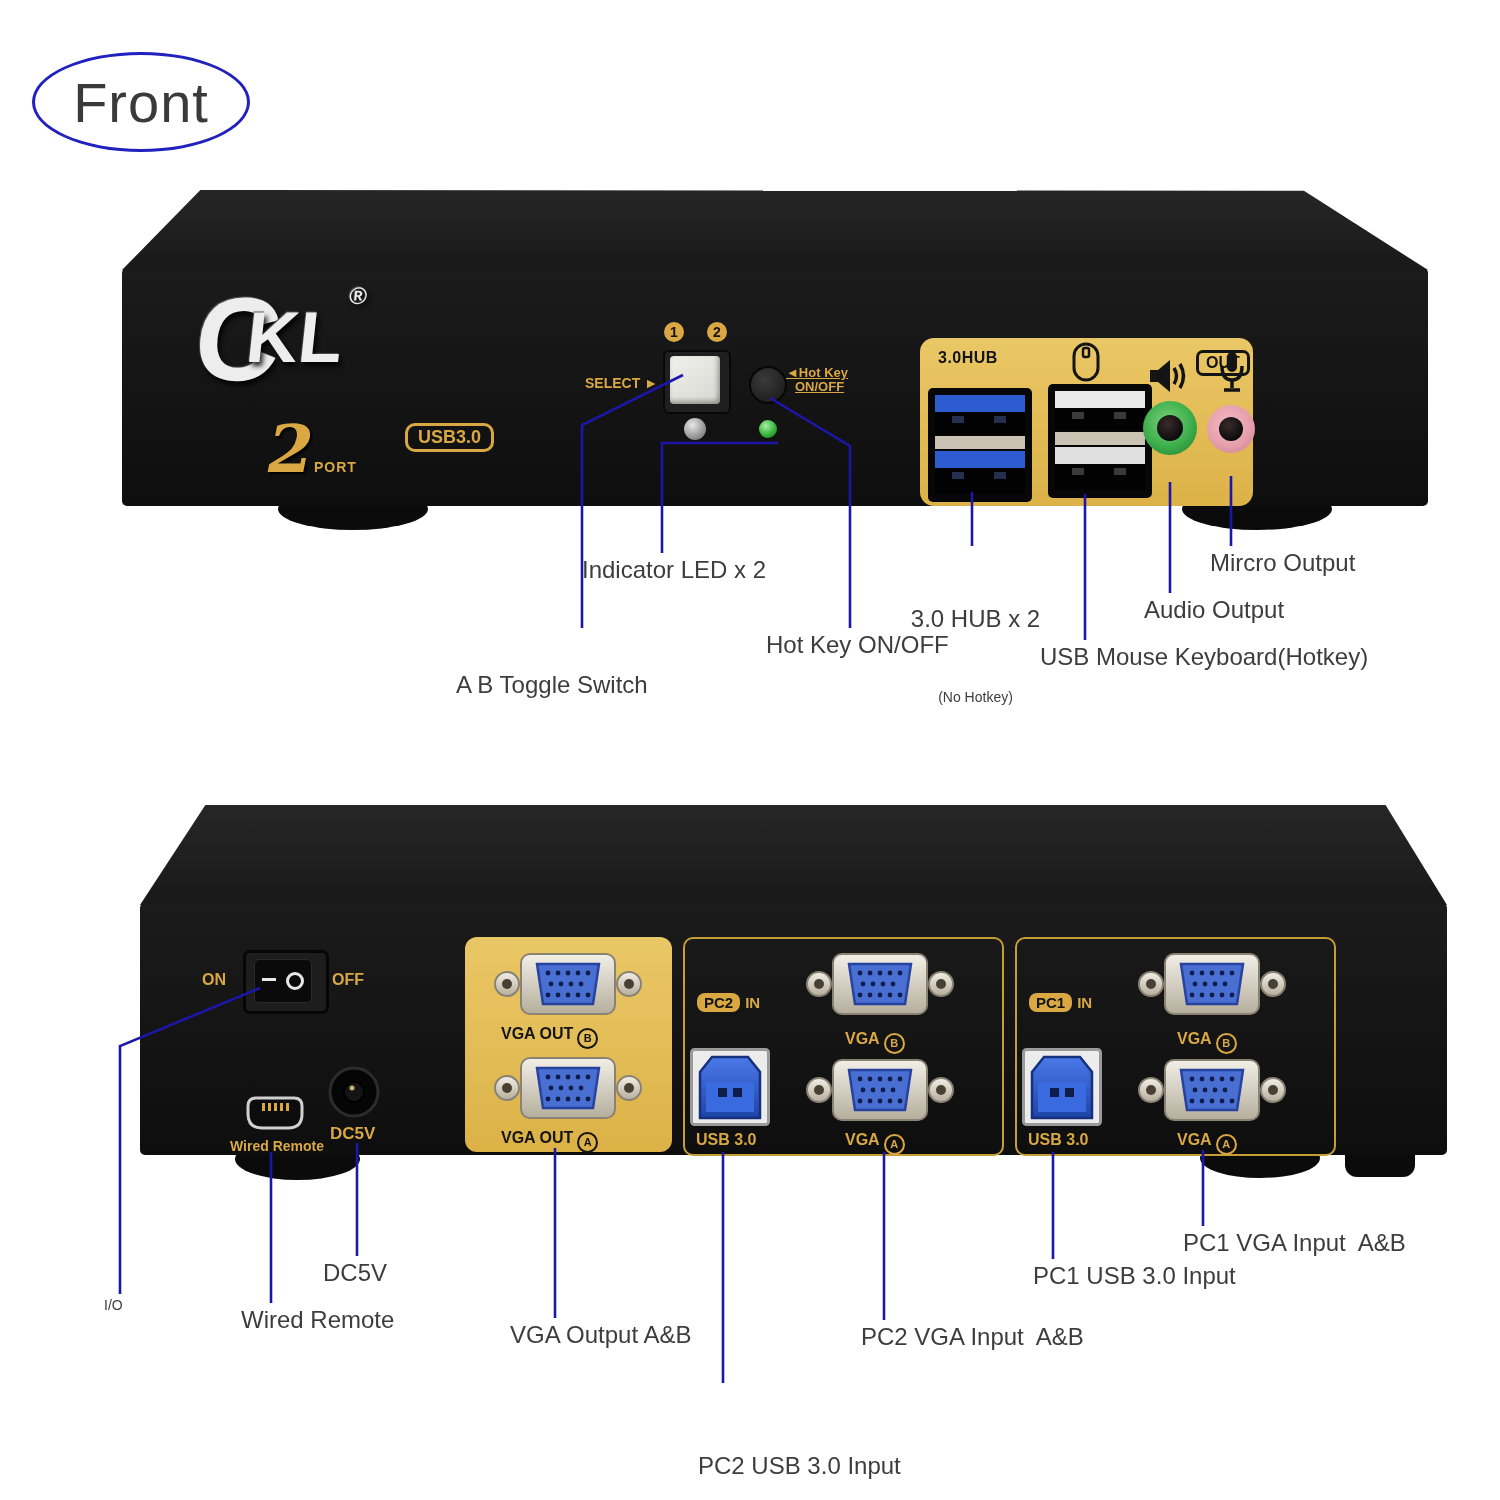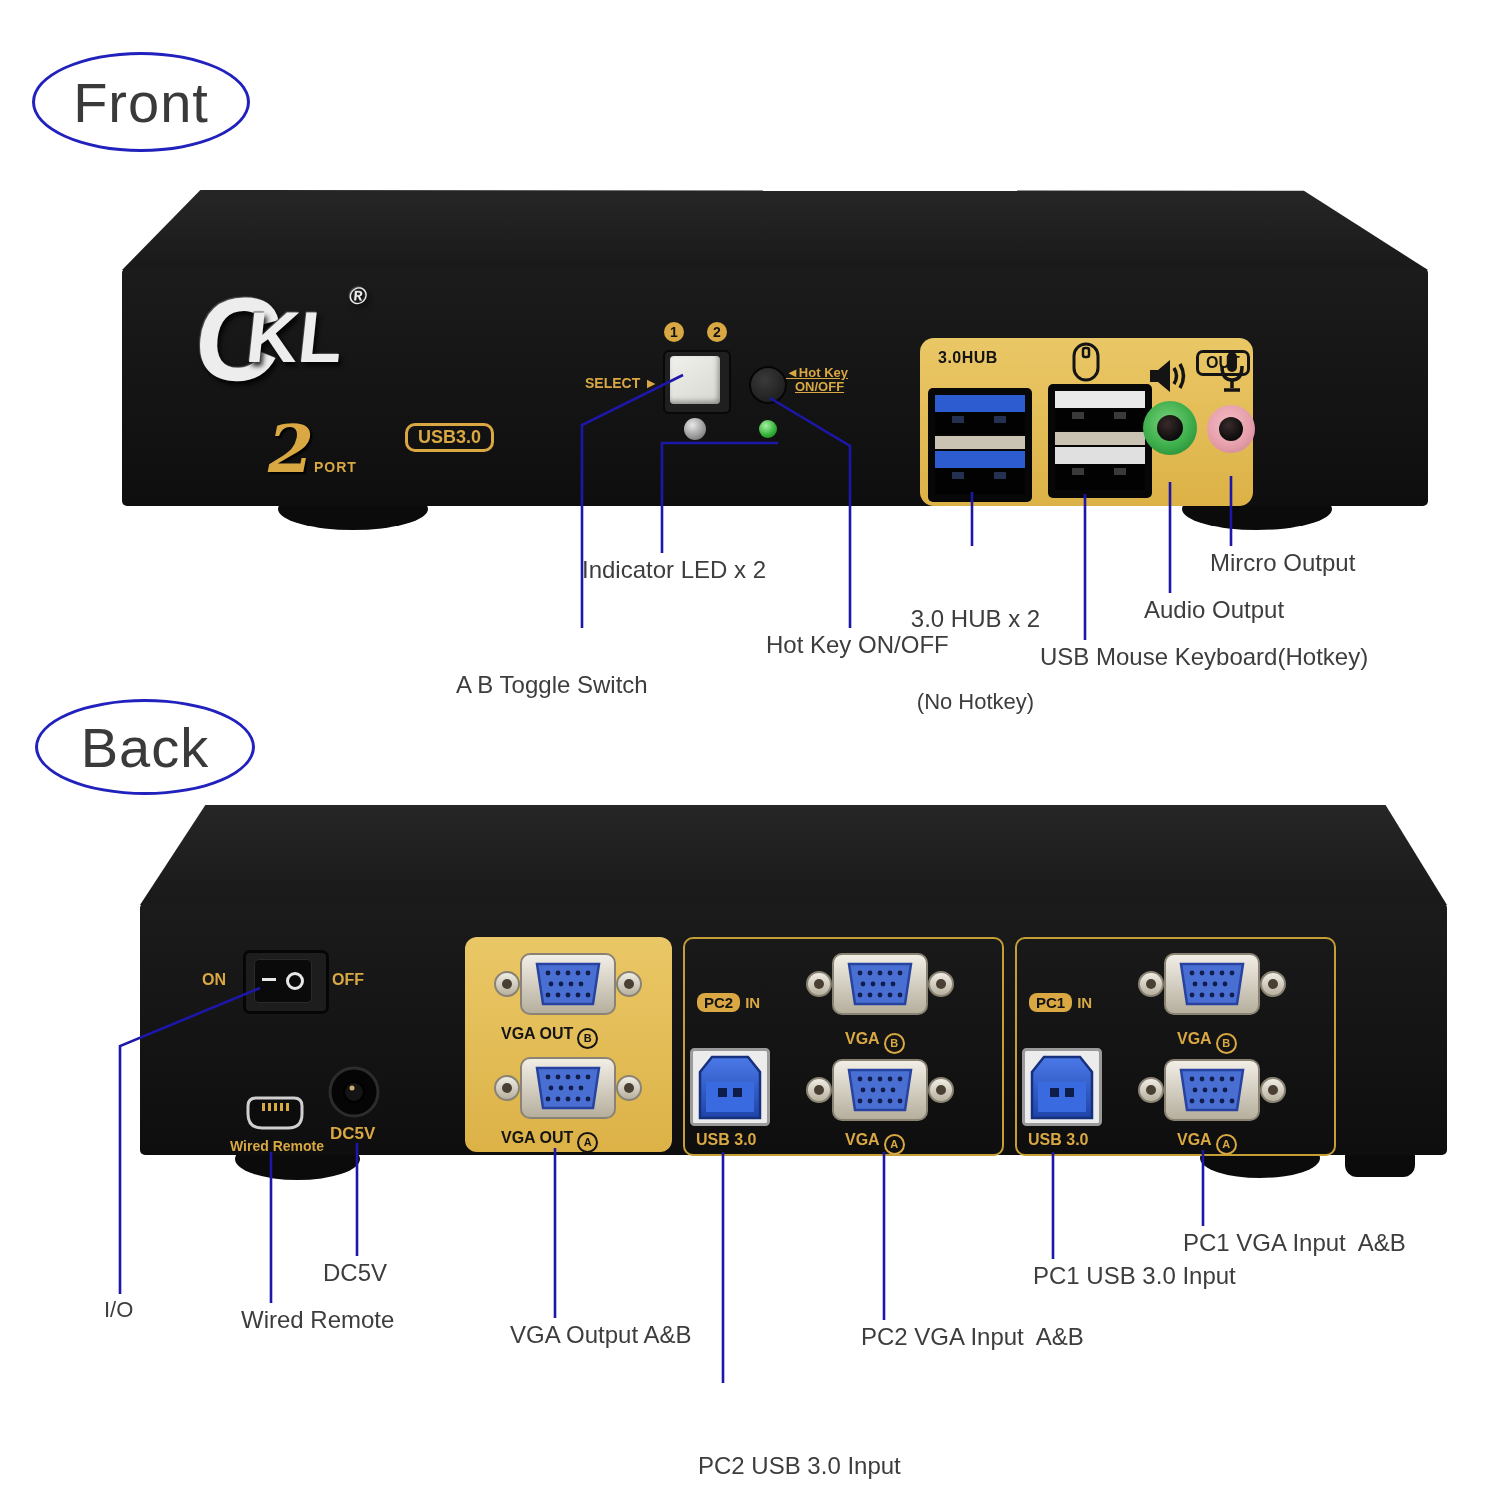--- a/index.html
+++ b/index.html
@@ -63,21 +63,21 @@
             border-radius:8px;padding:1px 7px;}
   .pc-in{display:inline-block;color:#d9a843;font-weight:bold;font-size:15px;margin-left:5px;}
   .circ{display:inline-flex;width:17px;height:17px;border:2px solid currentColor;border-radius:50%;
         align-items:center;justify-content:center;font-size:11px;font-weight:bold;margin-left:4px;vertical-align:-3px;}
   .port-label{position:absolute;font-weight:bold;font-size:16px;white-space:nowrap;}
   .port-label.on-gold{color:#141414;}
   .port-label.on-black{color:#d9a843;text-align:center;}
 
   
   .ann{position:absolute;color:#3d3d3d;font-size:24px;white-space:pre;z-index:6;}
-  .ann-small{font-size:22px;text-align:center;}
+  .ann-small{font-size:14px;text-align:center;}
   #leader-lines{position:absolute;left:0;top:0;z-index:5;pointer-events:none;}
 
   .icon-wrap{position:absolute;z-index:4;}
 </style>
 </head>
 <body>
 
 <div id="canvas">
 
   <svg width="0" height="0" style="position:absolute">
@@ -231,23 +231,20 @@
   <div class="ann" style="left:456px;top:631px;margin-top:40px;">A B Toggle Switch</div>
   <div class="ann" style="left:766px;top:631px;">Hot Key ON/OFF</div>
   <div class="ann" style="left:903px;top:549px;width:145px;text-align:center;">
     <div>3.0 HUB x 2</div>
     <div class="ann-small">(No Hotkey)</div>
   </div>
   <div class="ann" style="left:1210px;top:549px;">Mircro Output</div>
   <div class="ann" style="left:1144px;top:596px;">Audio Output</div>
   <div class="ann" style="left:1040px;top:643px;">USB Mouse Keyboard(Hotkey)</div>
 
-  <div class="oval" style="left:35px;top:699px;width:214px;height:90px;">
-    <span>Back</span>
-  </div>
 
   <div class="top-face" style="left:140px;top:805px;width:1307px;height:100px;
        clip-path:polygon(5% 0,95.3% 0,100% 100%,0 100%);"></div>
   <div class="face" style="left:140px;top:903px;width:1307px;height:252px;"></div>
   <div class="foot" style="left:235px;top:1138px;width:125px;height:42px;"></div>
   <div class="foot" style="left:1200px;top:1138px;width:120px;height:40px;"></div>
   <div class="foot" style="left:1345px;top:1135px;width:70px;height:42px;border-radius:12px;"></div>
 
   <div class="back-gold-label" style="left:202px;top:971px;z-index:3;font-size:16px;">
     <span>ON</span>

